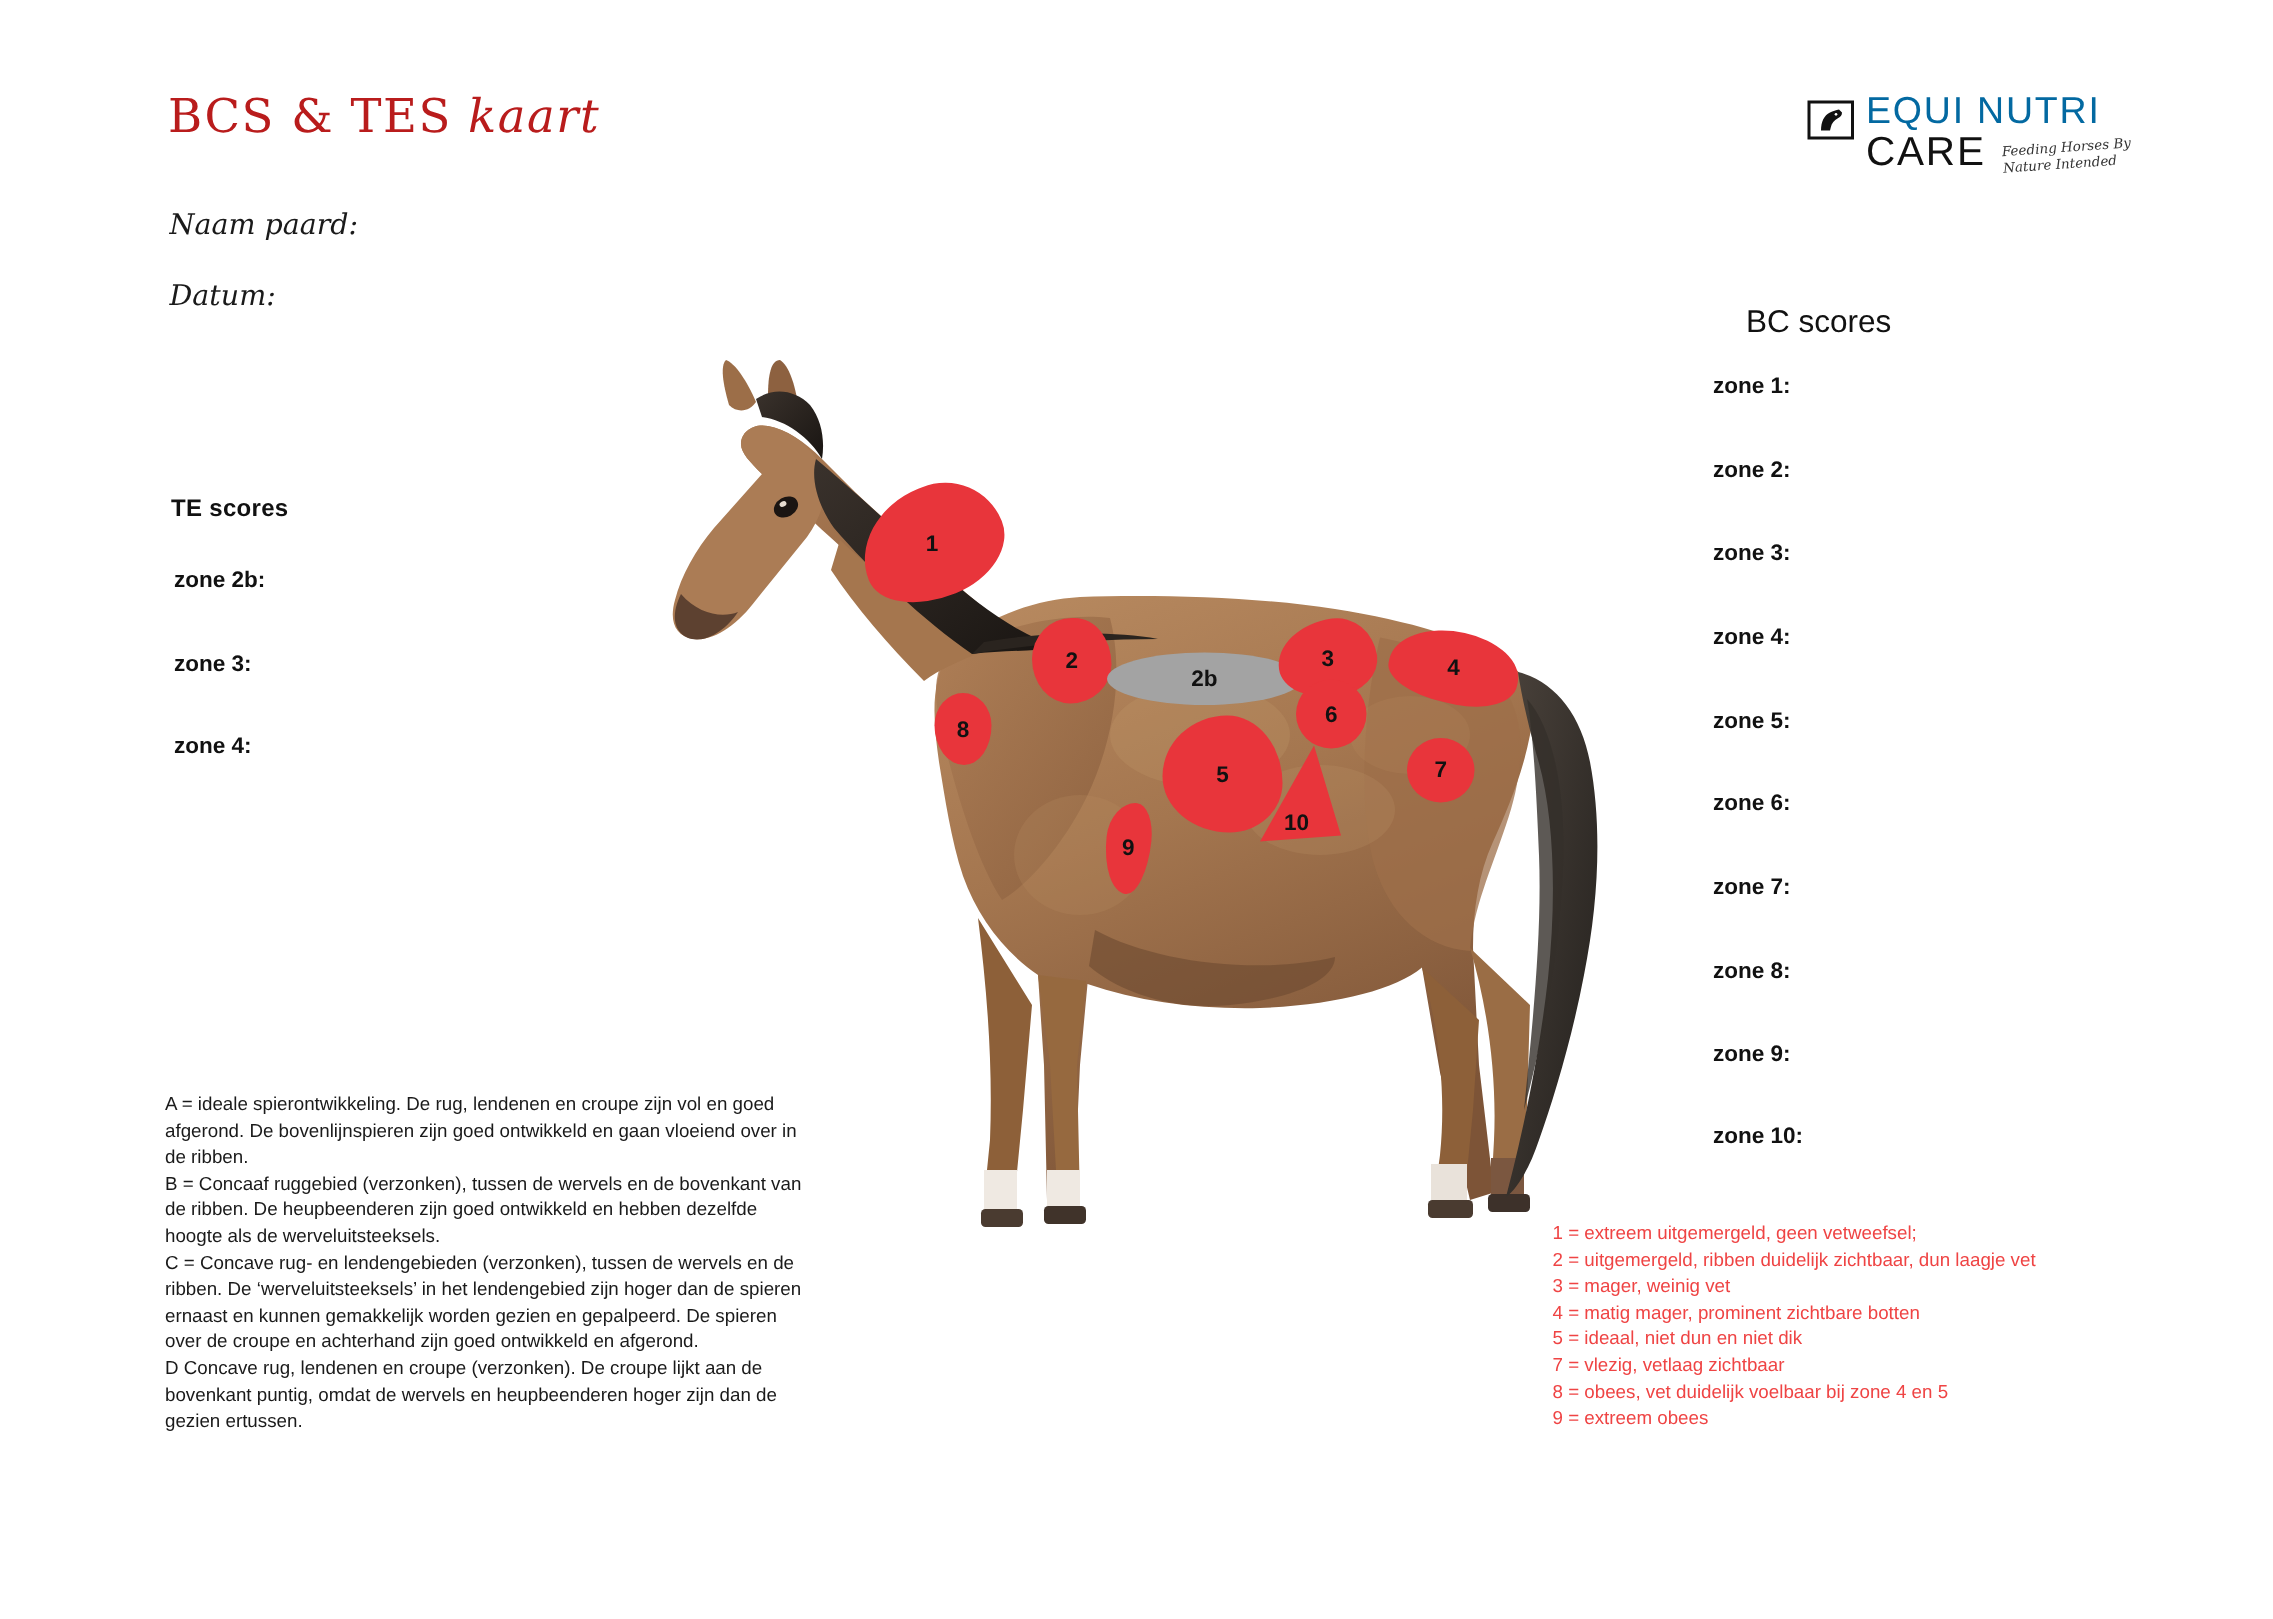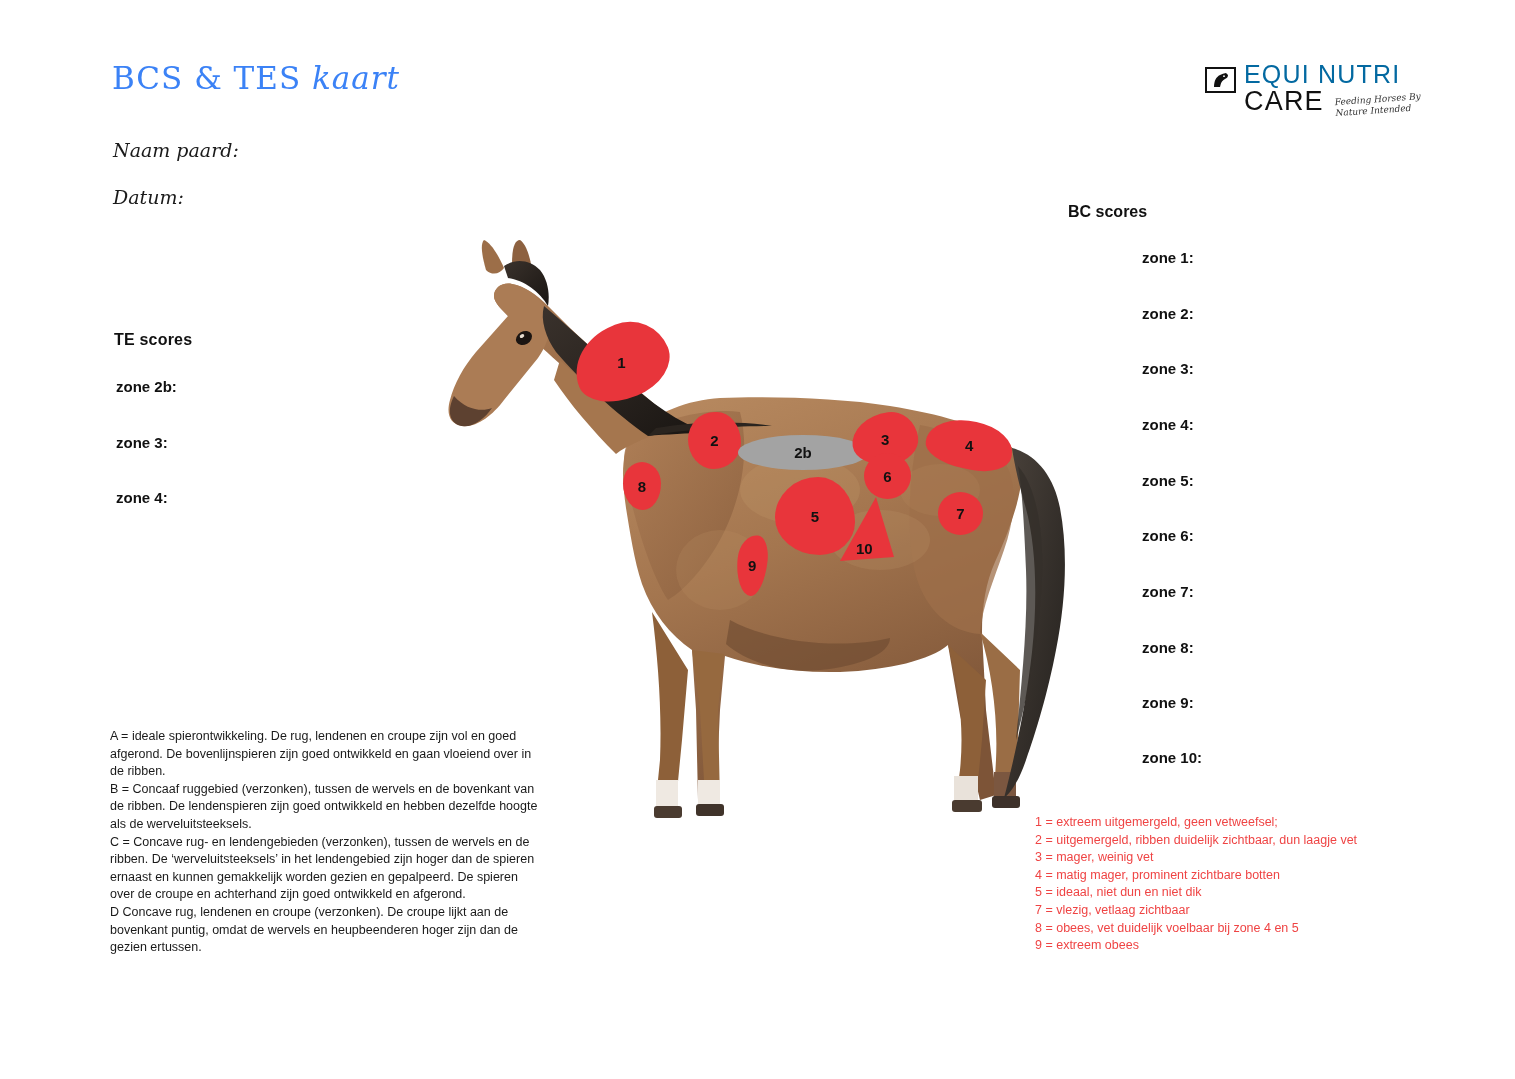--- a/index.html
+++ b/index.html
@@ -20,21 +20,21 @@
   }
 
   
   .title {
     position: absolute;
     left: 112px;
     top: 60px;
     font-family: "DejaVu Serif", serif;
     font-size: 31px;
     letter-spacing: 1px;
-    color: #3b82f6;
+    color: #b91c1c;
     font-weight: 400;
   }
   .title .kaart {
     font-style: italic;
     font-family: "DejaVu Serif", serif;
   }
   .field-label {
     position: absolute;
     left: 113px;
     font-family: "DejaVu Serif", serif;
@@ -111,24 +111,24 @@
     position: absolute;
     left: 116px;
     font-size: 15px;
     font-weight: bold;
     color: #111;
   }
 
   
   .bc-heading {
     position: absolute;
-    left: 1068px;
+    left: 1164px;
     top: 203px;
-    font-size: 16px;
-    font-weight: bold;
+    font-size: 21px;
+    font-weight: normal;
     color: #111;
   }
   .bc-item {
     position: absolute;
     left: 1142px;
     font-size: 15px;
     font-weight: bold;
     color: #111;
   }
 
@@ -433,21 +433,21 @@
   </div>
   <div class="zone z10">
     <svg class="tri-shape" viewBox="0 0 60 70" aria-hidden="true">
       <path d="M38 2 L56 62 L2 66 Z" fill="#e8353b"></path>
     </svg>
     <span class="zone-label" style="position:absolute; left:13px; top:35px;">10</span>
   </div>
 
   <div class="legend-left">
     <p>A = ideale spierontwikkeling. De rug, lendenen en croupe zijn vol en goed afgerond. De bovenlijnspieren zijn goed ontwikkeld en gaan vloeiend over in de ribben.</p>
-    <p>B = Concaaf ruggebied (verzonken), tussen de wervels en de bovenkant van de ribben. De lendenspieren zijn goed ontwikkeld en hebben dezelfde hoogte als de werveluitsteeksels.</p>
+    <p>B = Concaaf ruggebied (verzonken), tussen de wervels en de bovenkant van de ribben. De heupbeenderen zijn goed ontwikkeld en hebben dezelfde hoogte als de werveluitsteeksels.</p>
     <p>C =  Concave rug- en lendengebieden (verzonken), tussen de wervels en de ribben. De ‘werveluitsteeksels’ in het lendengebied zijn hoger dan de spieren ernaast en kunnen gemakkelijk worden gezien en gepalpeerd. De spieren over de croupe en achterhand zijn goed ontwikkeld en afgerond.</p>
     <p>D Concave rug, lendenen en croupe (verzonken). De croupe lijkt aan de bovenkant puntig, omdat de wervels en heupbeenderen hoger zijn dan de gezien ertussen.</p>
   </div>
 
   <div class="legend-right">
     <p>1 = extreem uitgemergeld, geen vetweefsel;</p>
     <p>2 = uitgemergeld, ribben duidelijk zichtbaar, dun laagje vet</p>
     <p>3 = mager, weinig vet</p>
     <p>4 = matig mager, prominent zichtbare botten</p>
     <p>5 = ideaal, niet dun en niet dik</p>

